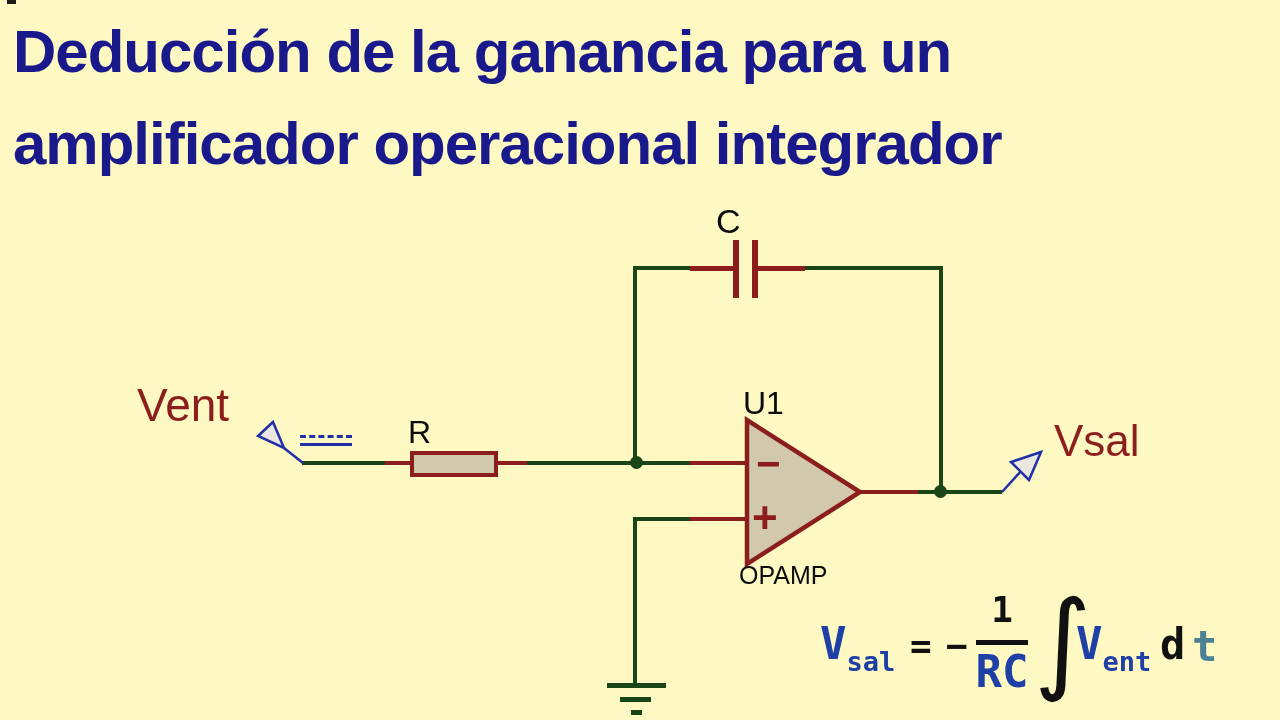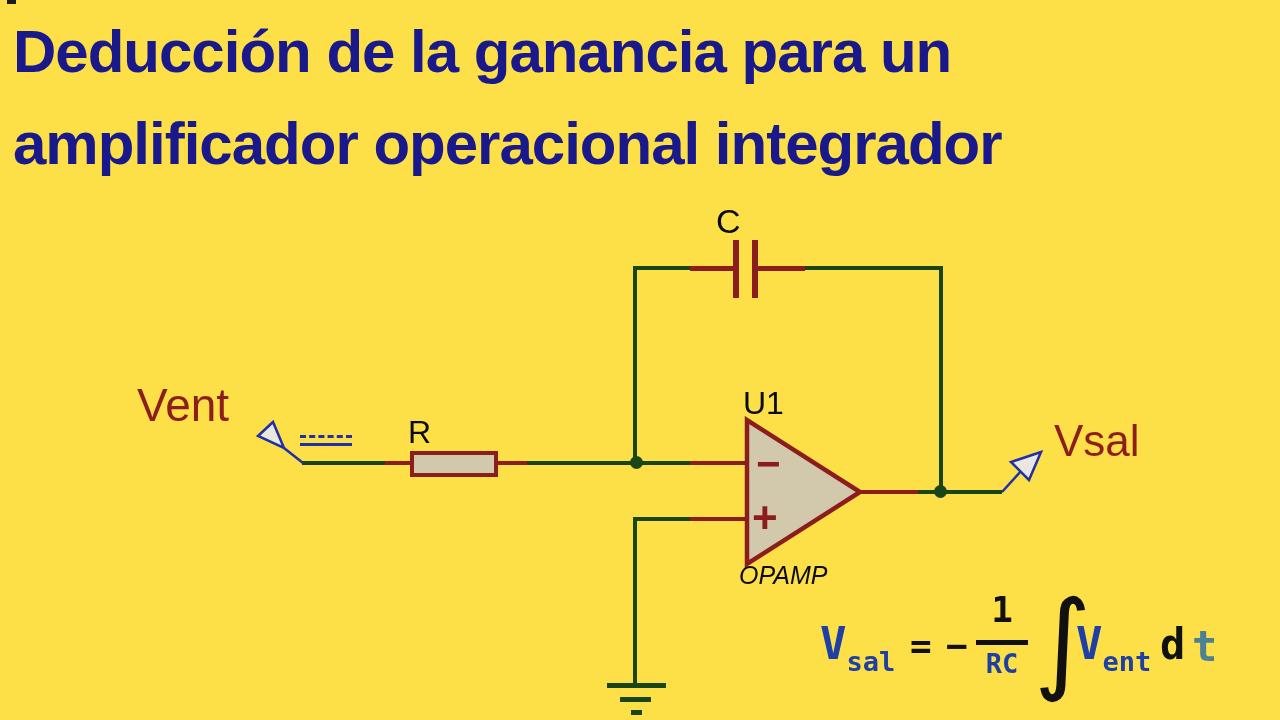--- a/index.html
+++ b/index.html
@@ -1,16 +1,16 @@
 <!DOCTYPE html>
 <html><head>
 <meta charset="utf-8">
 <style>
   html,body{margin:0;padding:0;background:#fff;}
-  .canvas{position:relative;width:1280px;height:720px;background:#fde047;overflow:hidden;
+  .canvas{position:relative;width:1280px;height:720px;background:#fef9c3;overflow:hidden;
           font-family:"Liberation Sans",sans-serif;}
   .abs{position:absolute;}
 
   
   .title{position:absolute;left:13px;top:6px;color:#19198C;font-weight:bold;
          font-size:60px;line-height:92px;letter-spacing:-1px;white-space:nowrap;}
 
   
   .wire{position:absolute;}
   .wg{background:#1A4517;}
@@ -98,34 +98,34 @@
   <div class="solid-line"></div>
 
   <svg class="abs" style="left:998px;top:446px;" width="52" height="52" viewBox="0 0 52 52">
     <line x1="4" y1="46" x2="24" y2="24" stroke="#2230A8" stroke-width="2.5"></line>
     <polygon points="43,6 13,16 31,34" fill="#E9E7DF" stroke="#2230A8" stroke-width="2.5"></polygon>
   </svg>
 
   <div class="lbl" style="left:716px;top:204px;font-size:34px;">C</div>
   <div class="lbl" style="left:408px;top:416px;font-size:32px;">R</div>
   <div class="lbl" style="left:743px;top:387px;font-size:32px;">U1</div>
-  <div class="lbl" style="left:739px;top:563px;font-size:25px;font-style:italic;">OPAMP</div>
+  <div class="lbl" style="left:739px;top:563px;font-size:25px;">OPAMP</div>
   <div class="net" style="left:137px;top:382px;">Vent</div>
   <div class="net" style="left:1054px;top:419px;font-size:44px;">Vsal</div>
 
   <div class="formula">
     <div class="f-abs" style="left:10px;top:44px;">
       <span class="f-base f-blue">V</span><span class="f-sub f-blue">sal</span>
     </div>
     <div class="f-abs f-black" style="left:100px;top:50px;font-size:36px;">=</div>
     <div class="f-abs f-black" style="left:136px;top:50px;font-size:36px;">−</div>
 
     <div class="f-abs f-black frac" style="top:14px;font-size:36px;">1</div>
     <div class="f-abs" style="left:166px;top:62px;width:52px;height:5px;background:#111;"></div>
-    <div class="f-abs f-blue frac" style="top:72px;font-size:27px;">RC</div>
+    <div class="f-abs f-blue frac" style="top:72px;font-size:44px;">RC</div>
 
     <div class="f-abs f-black" style="left:224px;top:8px;font-size:110px;font-family:'DejaVu Sans',sans-serif;font-weight:normal;">∫</div>
 
     <div class="f-abs" style="left:266px;top:44px;">
       <span class="f-base f-blue">V</span><span class="f-sub f-blue">ent</span>
     </div>
     <div class="f-abs f-black" style="left:350px;top:46px;font-size:42px;">d</div>
     <div class="f-abs f-teal" style="left:382px;top:48px;font-size:42px;">t</div>
   </div>
 

